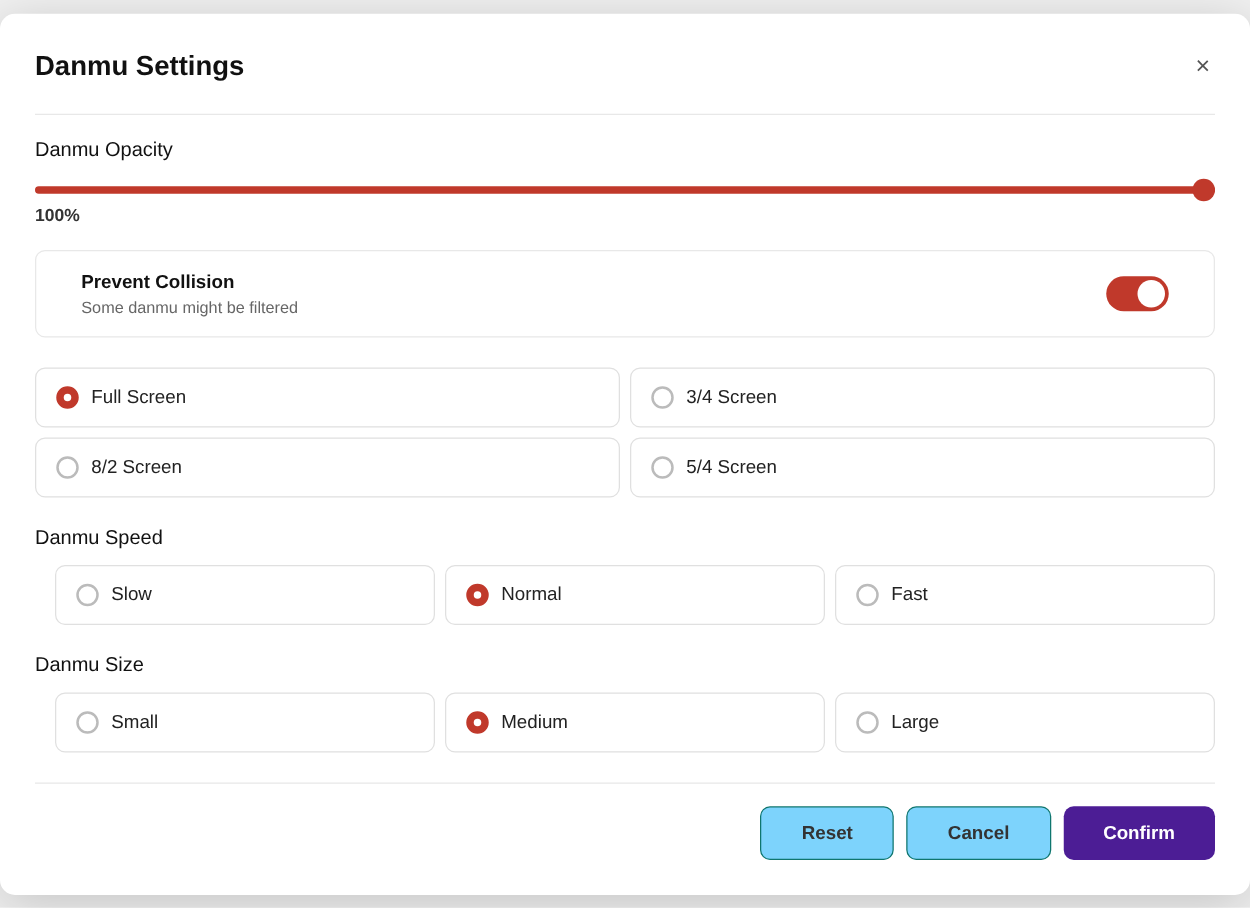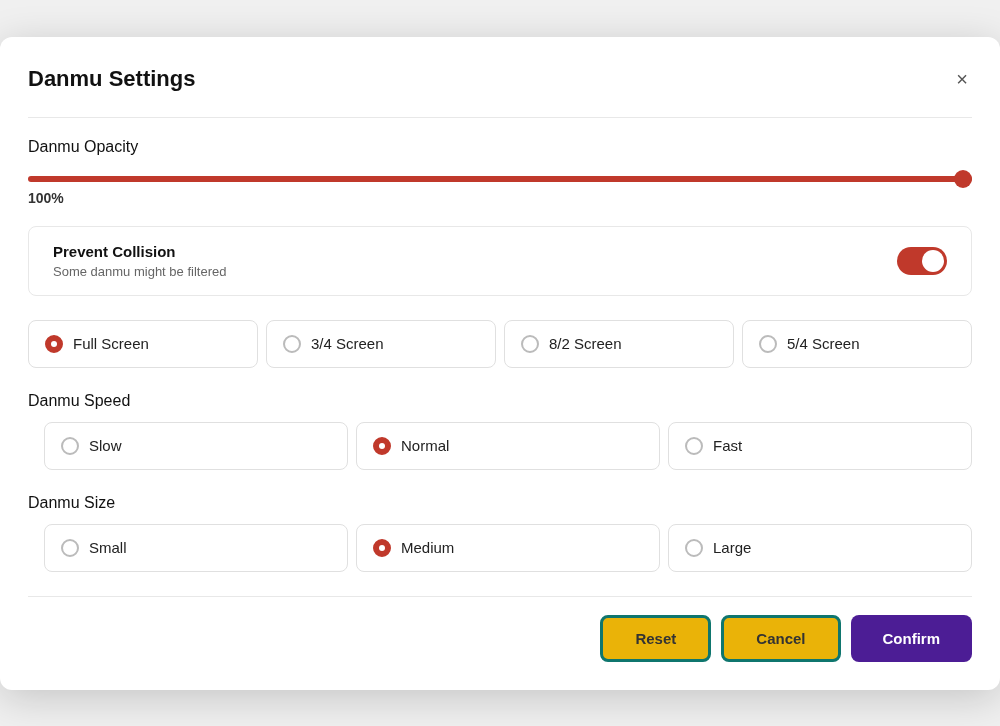--- a/index.html
+++ b/index.html
@@ -87,21 +87,21 @@
       font-size: 14px;
       color: #333;
       margin-top: 4px;
       font-weight: bold;
     }
 
     
     .collision-card {
       border: 1px solid #e8e8e8;
       border-radius: 8px;
-      padding: 16px 24px;
+      padding: 16px 36px;
       display: flex;
       justify-content: space-between;
       align-items: center;
       margin-bottom: 24px;
     }
 
     .collision-text .collision-title {
       font-size: 15px;
       font-weight: 700;
       color: #111;
@@ -147,21 +147,21 @@
       transition: 0.3s;
     }
 
     
     .display-area-section {
       margin-bottom: 24px;
     }
 
     .radio-grid-2x2 {
       display: grid;
-      grid-template-columns: 1fr 1fr 1fr 1fr;
+      grid-template-columns: 1fr 1fr;
       gap: 8px;
     }
 
     .radio-grid-3 {
       display: grid;
       grid-template-columns: 1fr 1fr 1fr;
       gap: 8px;
       padding-left: 16px;
     }
 
@@ -221,22 +221,22 @@
       gap: 10px;
       margin-top: 8px;
     }
 
     .btn {
       padding: 12px 32px;
       border-radius: 8px;
       font-size: 15px;
       font-weight: 600;
       cursor: pointer;
-      border: 3px solid #0f766e;
-      background: #eab308;
+      border: 1px solid #0f766e;
+      background: #7dd3fc;
       color: #333;
     }
 
     .btn-confirm {
       background: #4c1d95;
       color: #fff;
       border: none;
     }
   </style>
 </head>

